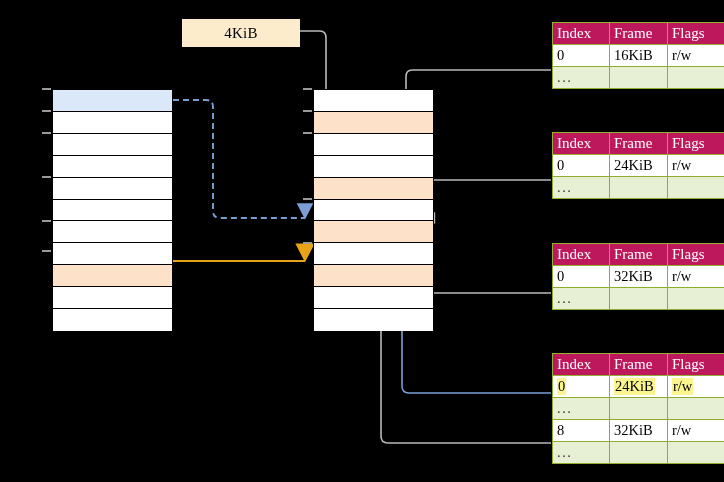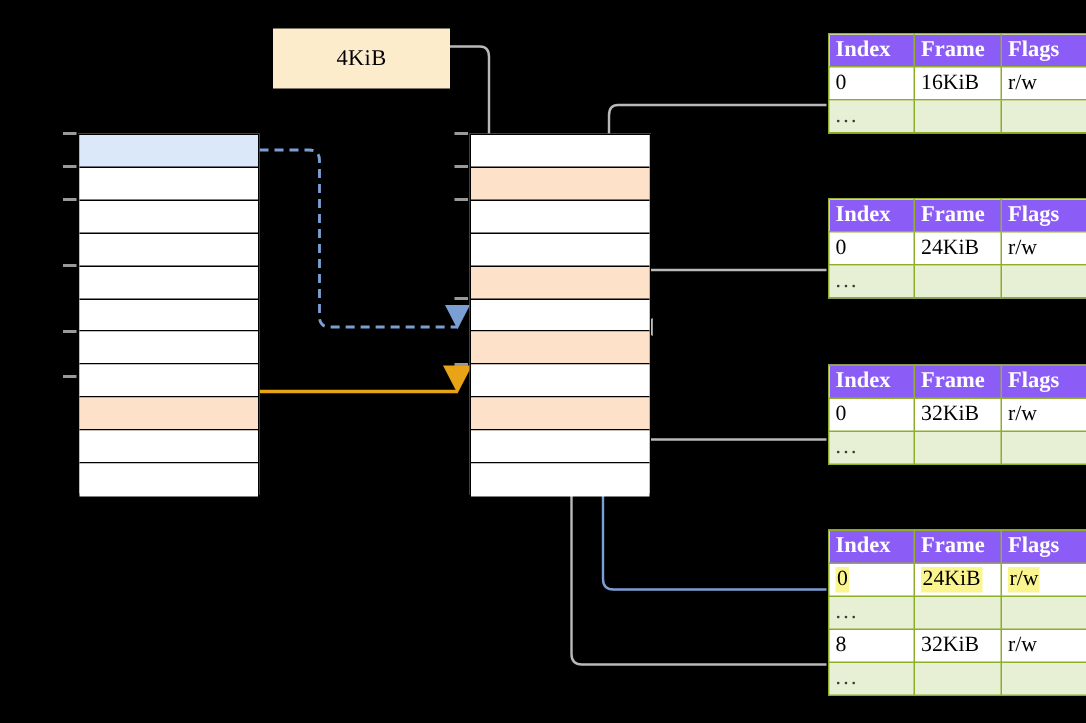--- a/index.html
+++ b/index.html
@@ -47,23 +47,23 @@
   .ptable td,.ptable th{
     border:1.3px solid #8ead2b;
     padding:1px 4px 2px 4px;
     height:22px;
     vertical-align:middle;
     box-sizing:border-box;
     white-space:nowrap;
     overflow:hidden;
   }
   .ptable th{
-    background:#8b5cf6;
+    background:#be185d;
     color:#ffffff;
-    font-weight:bold;
+    font-weight:normal;
     text-align:left;
     font-size:15px;
     border-color:#93b031;
   }
   .ptable td.c-index{width:57px;}
   .ptable td.c-frame{width:58px;}
   .ptable td.c-flags{width:55px;}
   .ptable th.c-index{width:57px;}
   .ptable th.c-frame{width:58px;}
   .ptable th.c-flags{width:77px;}
@@ -107,21 +107,21 @@
 
     <path d="M551,443 L388,443 Q381,443 381,436 L381,272" fill="none" stroke="#b9b9b9" stroke-width="1.6" marker-end="url(#ah-gray-up)"></path>
 
     <path d="M551,393 L409,393 Q402,393 402,386 L402,222" fill="none" stroke="#7b9fd4" stroke-width="1.6" marker-end="url(#ah-blue)"></path>
 
     <path d="M173,100 L206,100 Q213,100 213,107 L213,211 Q213,218 220,218 L305,218" fill="none" stroke="#7b9fd4" stroke-width="1.9" stroke-dasharray="6,4" marker-end="url(#ah-blue-dash)"></path>
 
     <path d="M173,261 L305,261" fill="none" stroke="#e8a317" stroke-width="2.2" marker-end="url(#ah-orange)"></path>
   </svg>
 
-  <div class="sizelabel" style="left:182px;top:19px;width:118px;height:40px;">4KiB</div>
+  <div class="sizelabel" style="left:182px;top:19px;width:118px;height:28px;">4KiB</div>
 
   <div class="col" id="left-col" style="left:52px;top:89px;width:121px;height:241px;">
       <div class="cell blue" style="height: 21.9091px;"></div>
       <div class="cell" style="height: 21.9091px;"></div>
       <div class="cell" style="height: 21.9091px;"></div>
       <div class="cell" style="height: 21.9091px;"></div>
       <div class="cell" style="height: 21.9091px;"></div>
       <div class="cell" style="height: 21.9091px;"></div>
       <div class="cell" style="height: 21.9091px;"></div>
       <div class="cell" style="height: 21.9091px;"></div>

